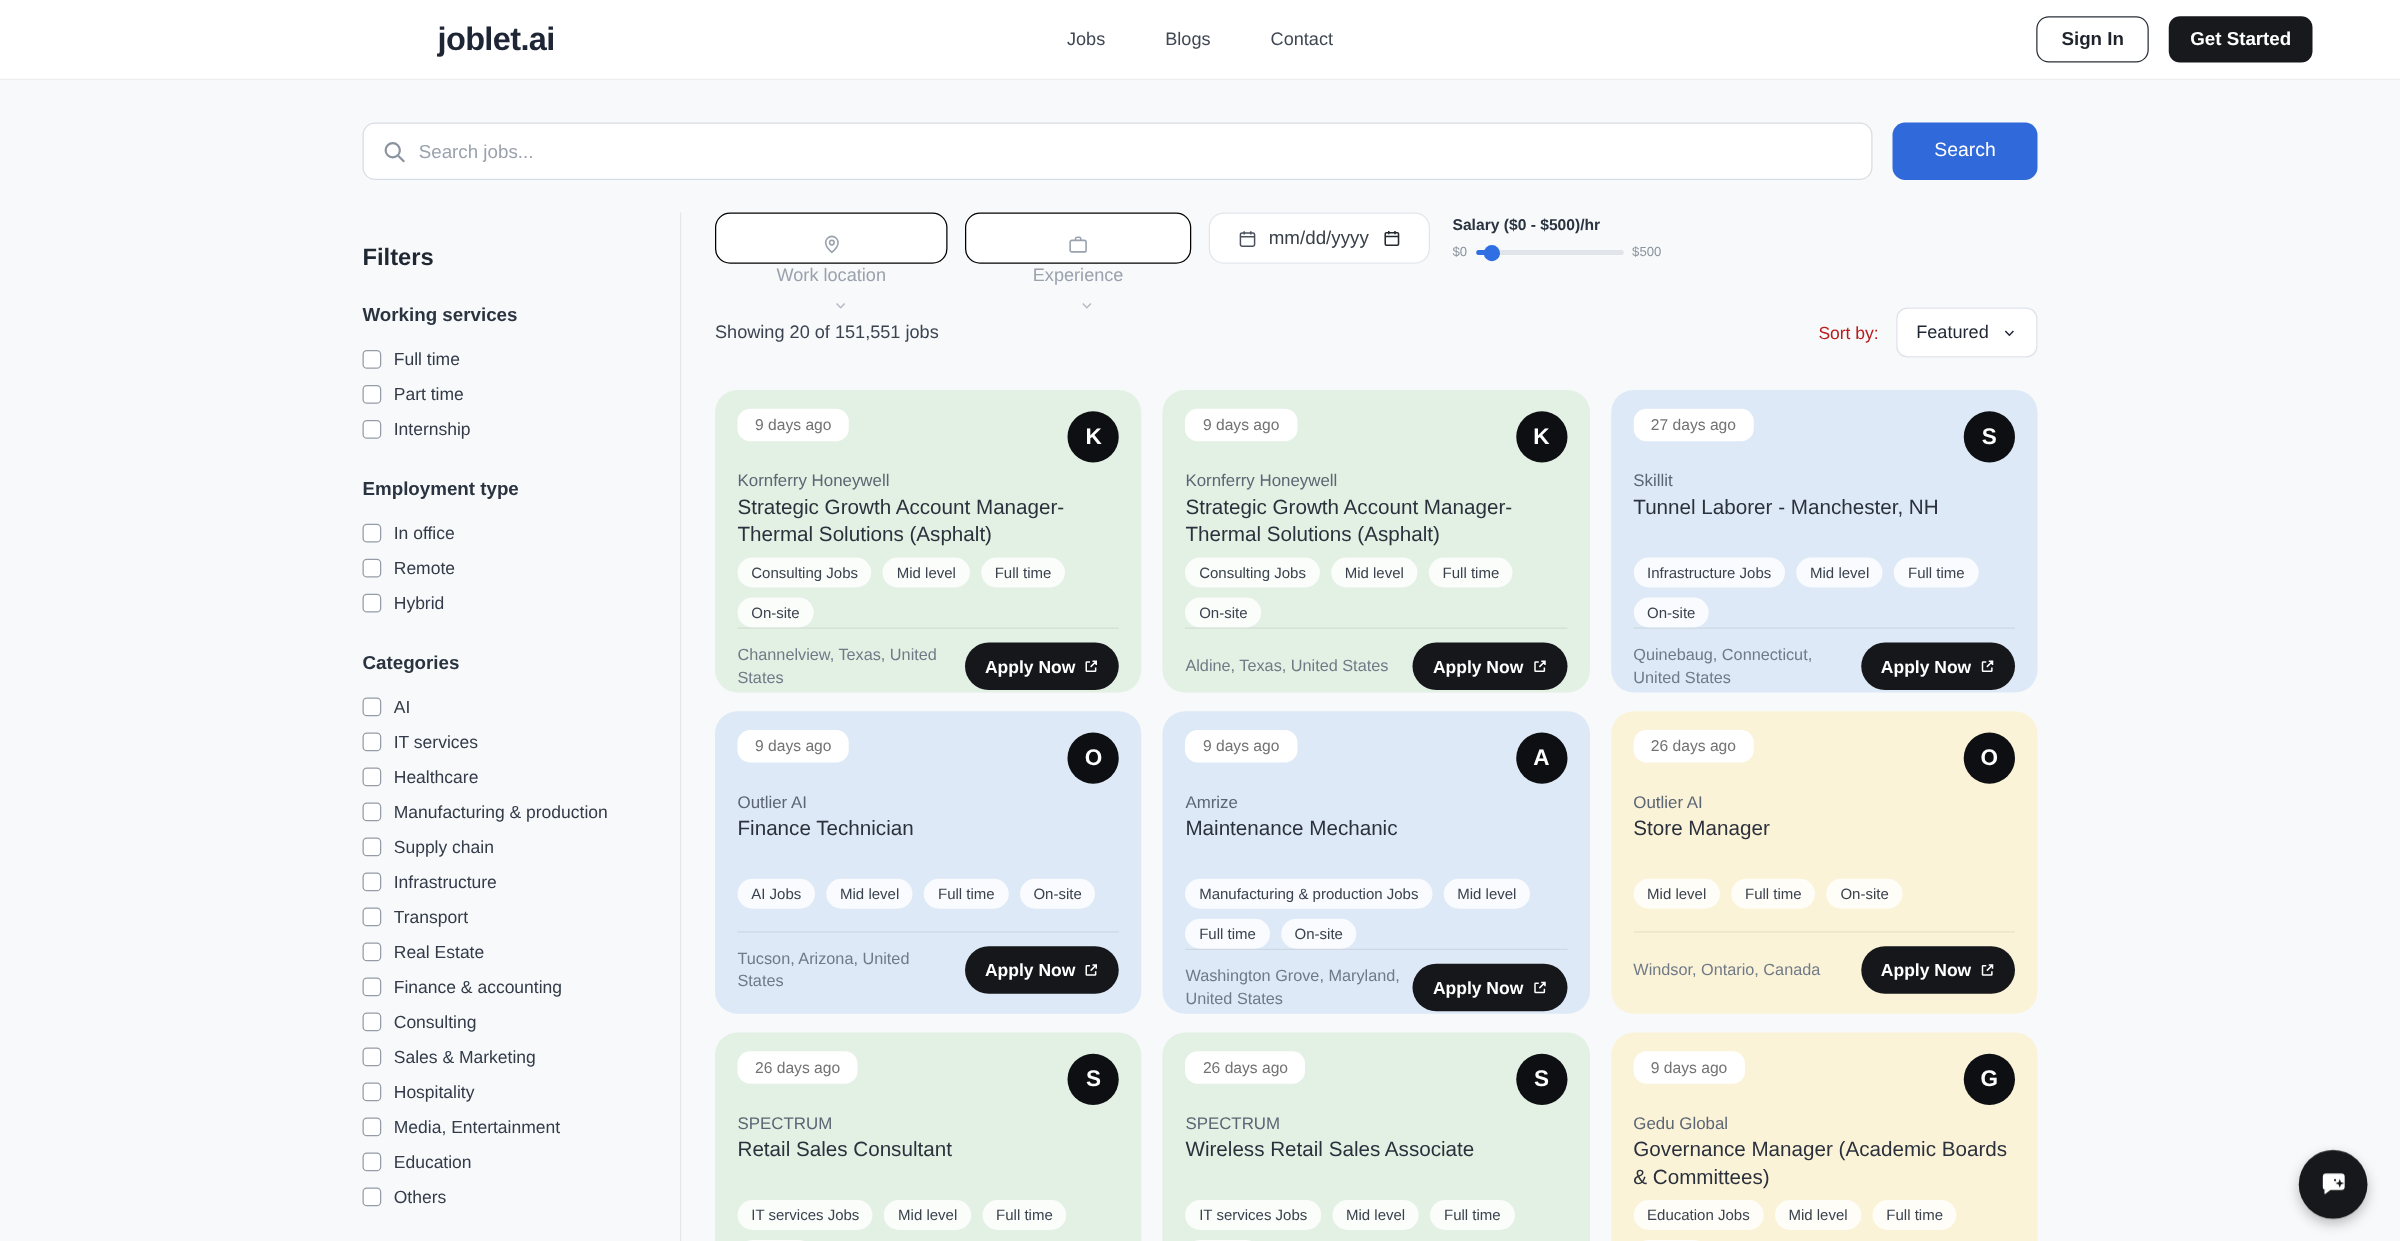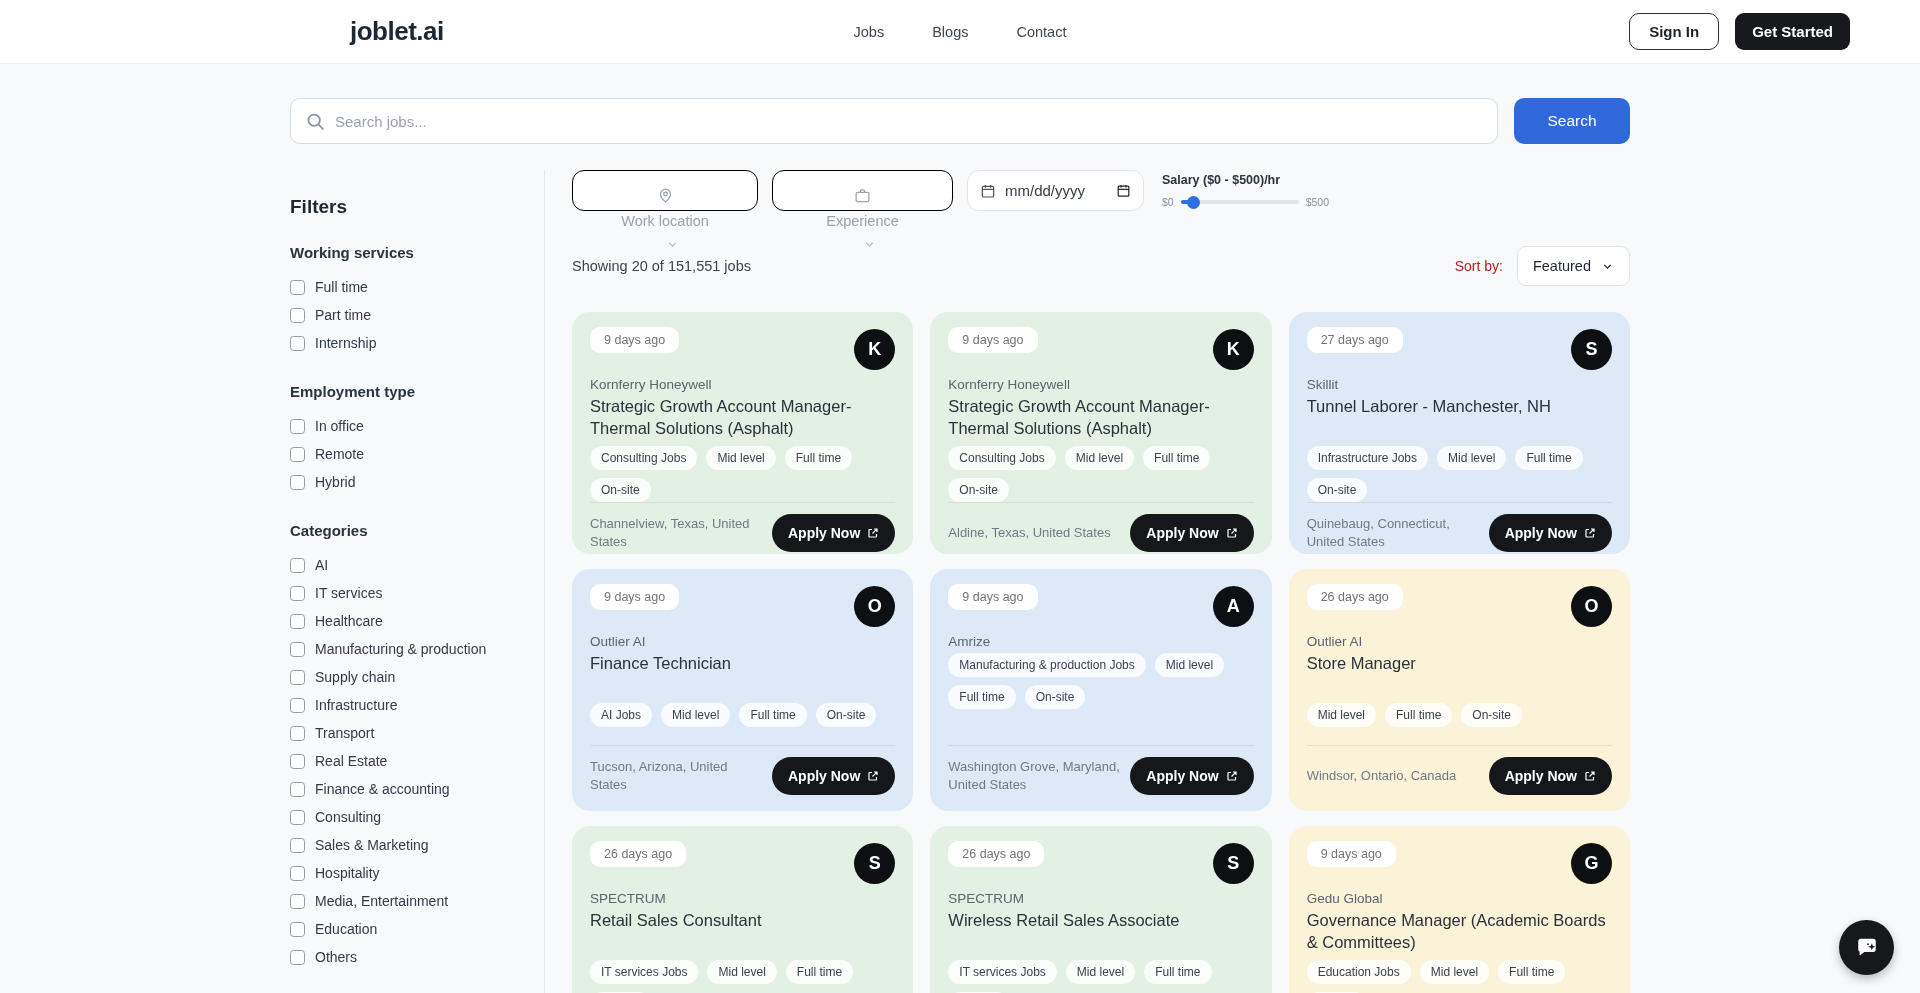--- a/index.html
+++ b/index.html
@@ -71,21 +71,21 @@
   .pill-select {
     height:41px; background:#fff; border:1px solid #000000; border-radius:12px;
     display:flex; align-items:center; gap:9px; padding:16px 13px; cursor:pointer; color:#9aa2ad;flex-direction:column;
   }
   .pill-select .ps-label { font-size:14.5px; color:#9aa2ad; }
   .pill-select .chev { margin-left:14px; color:#b3bac3; }
   .pill-select.w-loc { width:186px; }
   .pill-select.w-exp { width:181px;align-items:center; }
   .date-box {
     height:41px; width:177px; background:#fff; border:1px solid #e2e6eb; border-radius:12px;
-    display:flex; align-items:center; gap:9px; padding:0 12px; cursor:pointer; color:#3a4048;
+    display:flex; align-items:center; gap:9px; padding:0 22px; cursor:pointer; color:#3a4048;
   }
   .date-text { font-size:15px; color:#3a4048; flex:1; }
   .salary-block { margin-left:4px; }
   .salary-label { font-size:12.5px; font-weight:700; color:#2a3340; }
   .salary-slider { display:flex; align-items:center; gap:7px; margin-top:9px; }
   .sal-min,.sal-max { font-size:10.5px; color:#8a939e; }
   .slider-track {
     position:relative; width:118px; height:4px; background:#e1e4e9; border-radius:4px; cursor:pointer;
   }
   .slider-fill { position:absolute; left:0; top:0; height:4px; width:10px; background:#2f6fe3; border-radius:4px; }
@@ -458,20 +458,21 @@
             </button>
           </div>
         </article>
 
         <article class="card card--blue">
           <div class="card-top">
             <span class="posted-pill">9 days ago</span>
             <span class="avatar">A</span>
           </div>
           <div class="company">Amrize</div>
+          <div class="job-title">Maintenance Mechanic</div>
           <div class="tags">
             <span class="tag">Manufacturing &amp; production Jobs</span>
             <span class="tag">Mid level</span>
             <span class="tag">Full time</span>
             <span class="tag">On-site</span>
           </div>
           <div class="card-footer">
             <span class="location">Washington Grove, Maryland, United States</span>
             <button class="btn-apply">
               <span>Apply Now</span>

